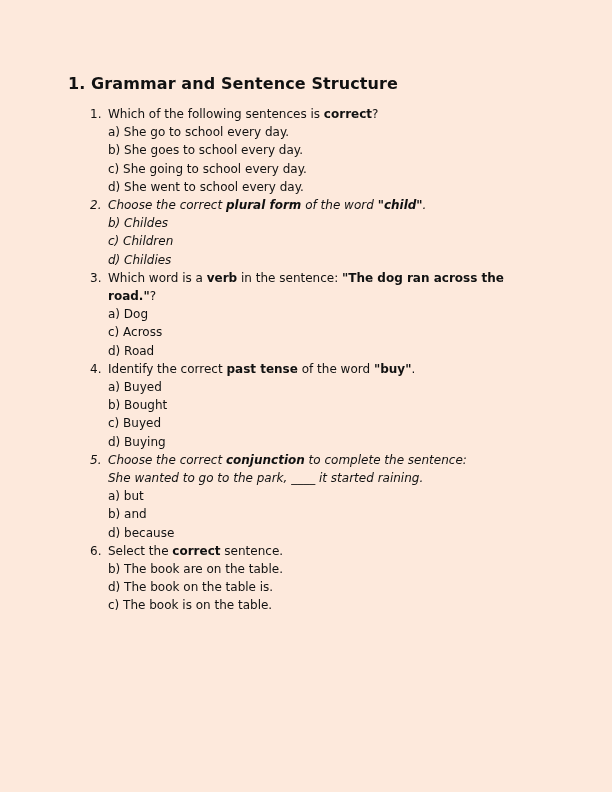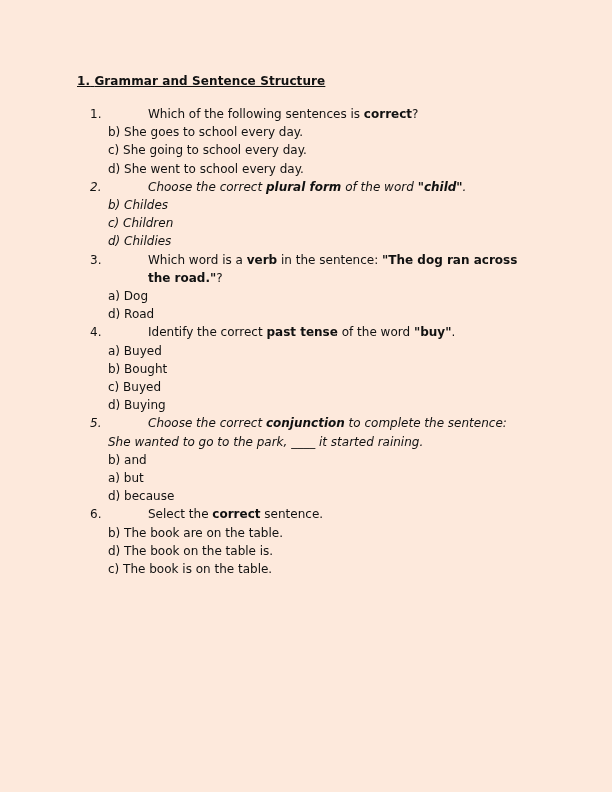--- a/index.html
+++ b/index.html
@@ -2,47 +2,48 @@
 <html><head>
 <meta charset="utf-8">
 <style>
   html, body { margin:0; padding:0; }
   body {
     width:612px; height:792px; background:#fde9dc; overflow:hidden;
     font-family:"DejaVu Sans", sans-serif; color:#111;
     position:relative;
   }
   .section-title {
-    position:absolute; left:77px; top:74px;
-    font-size:12px; font-weight:bold; letter-spacing:0.1px;text-decoration:underline;
+    position:absolute; left:68px; top:74px;
+    font-size:16px; font-weight:bold; letter-spacing:0.1px;
   }
   .q-list { position:absolute; left:90px; top:105px; width:440px; }
   .line { font-size:12px; line-height:18.2px; white-space:nowrap; }
   .q-stem { display:flex; }
   .q-num { width:18px; flex:none; }
-  .q-text { white-space:normal; width:410px;margin-left:40px; }
+  .q-text { white-space:normal; width:410px; }
   .opt { padding-left:18px; }
   .ital { font-style:italic; }
   b { font-weight:bold; }
 </style>
 </head>
 <body>
 
 <div class="section-title">
   <span>1.</span>
   <span>Grammar and Sentence Structure</span>
 </div>
 
 <div class="q-list">
 
   <div>
     <div class="line q-stem">
       <span class="q-num">1.</span>
       <span class="q-text"><span>Which of the following sentences is </span><b>correct</b><span>?</span></span>
     </div>
+    <div class="line opt">a) She go to school every day.</div>
     <div class="line opt">b) She goes to school every day.</div>
     <div class="line opt">c) She going to school every day.</div>
     <div class="line opt">d) She went to school every day.</div>
   </div>
 
   <div>
     <div class="line q-stem ital">
       <span class="q-num">2.</span>
       <span class="q-text"><span>Choose the correct </span><b>plural form</b><span> of the word </span><b>"child"</b><span>.</span></span>
     </div>
@@ -50,42 +51,43 @@
     <div class="line opt ital">c) Children</div>
     <div class="line opt ital">d) Childies</div>
   </div>
 
   <div>
     <div class="line q-stem">
       <span class="q-num">3.</span>
       <span class="q-text"><span>Which word is a </span><b>verb</b><span> in the sentence: </span><b>"The dog ran across the road."</b><span>?</span></span>
     </div>
     <div class="line opt">a) Dog</div>
+    <div class="line opt">c) Across</div>
     <div class="line opt">d) Road</div>
   </div>
 
   <div>
     <div class="line q-stem">
       <span class="q-num">4.</span>
       <span class="q-text"><span>Identify the correct </span><b>past tense</b><span> of the word </span><b>"buy"</b><span>.</span></span>
     </div>
     <div class="line opt">a) Buyed</div>
     <div class="line opt">b) Bought</div>
     <div class="line opt">c) Buyed</div>
     <div class="line opt">d) Buying</div>
   </div>
 
   <div>
     <div class="line q-stem ital">
       <span class="q-num">5.</span>
       <span class="q-text"><span>Choose the correct </span><b>conjunction</b><span> to complete the sentence:</span></span>
     </div>
     <div class="line opt ital">She wanted to go to the park, ____ it started raining.</div>
+    <div class="line opt">a) but</div>
     <div class="line opt">b) and</div>
-    <div class="line opt">a) but</div>
     <div class="line opt">d) because</div>
   </div>
 
   <div>
     <div class="line q-stem">
       <span class="q-num">6.</span>
       <span class="q-text"><span>Select the </span><b>correct</b><span> sentence.</span></span>
     </div>
     <div class="line opt">b) The book are on the table.</div>
     <div class="line opt">d) The book on the table is.</div>

